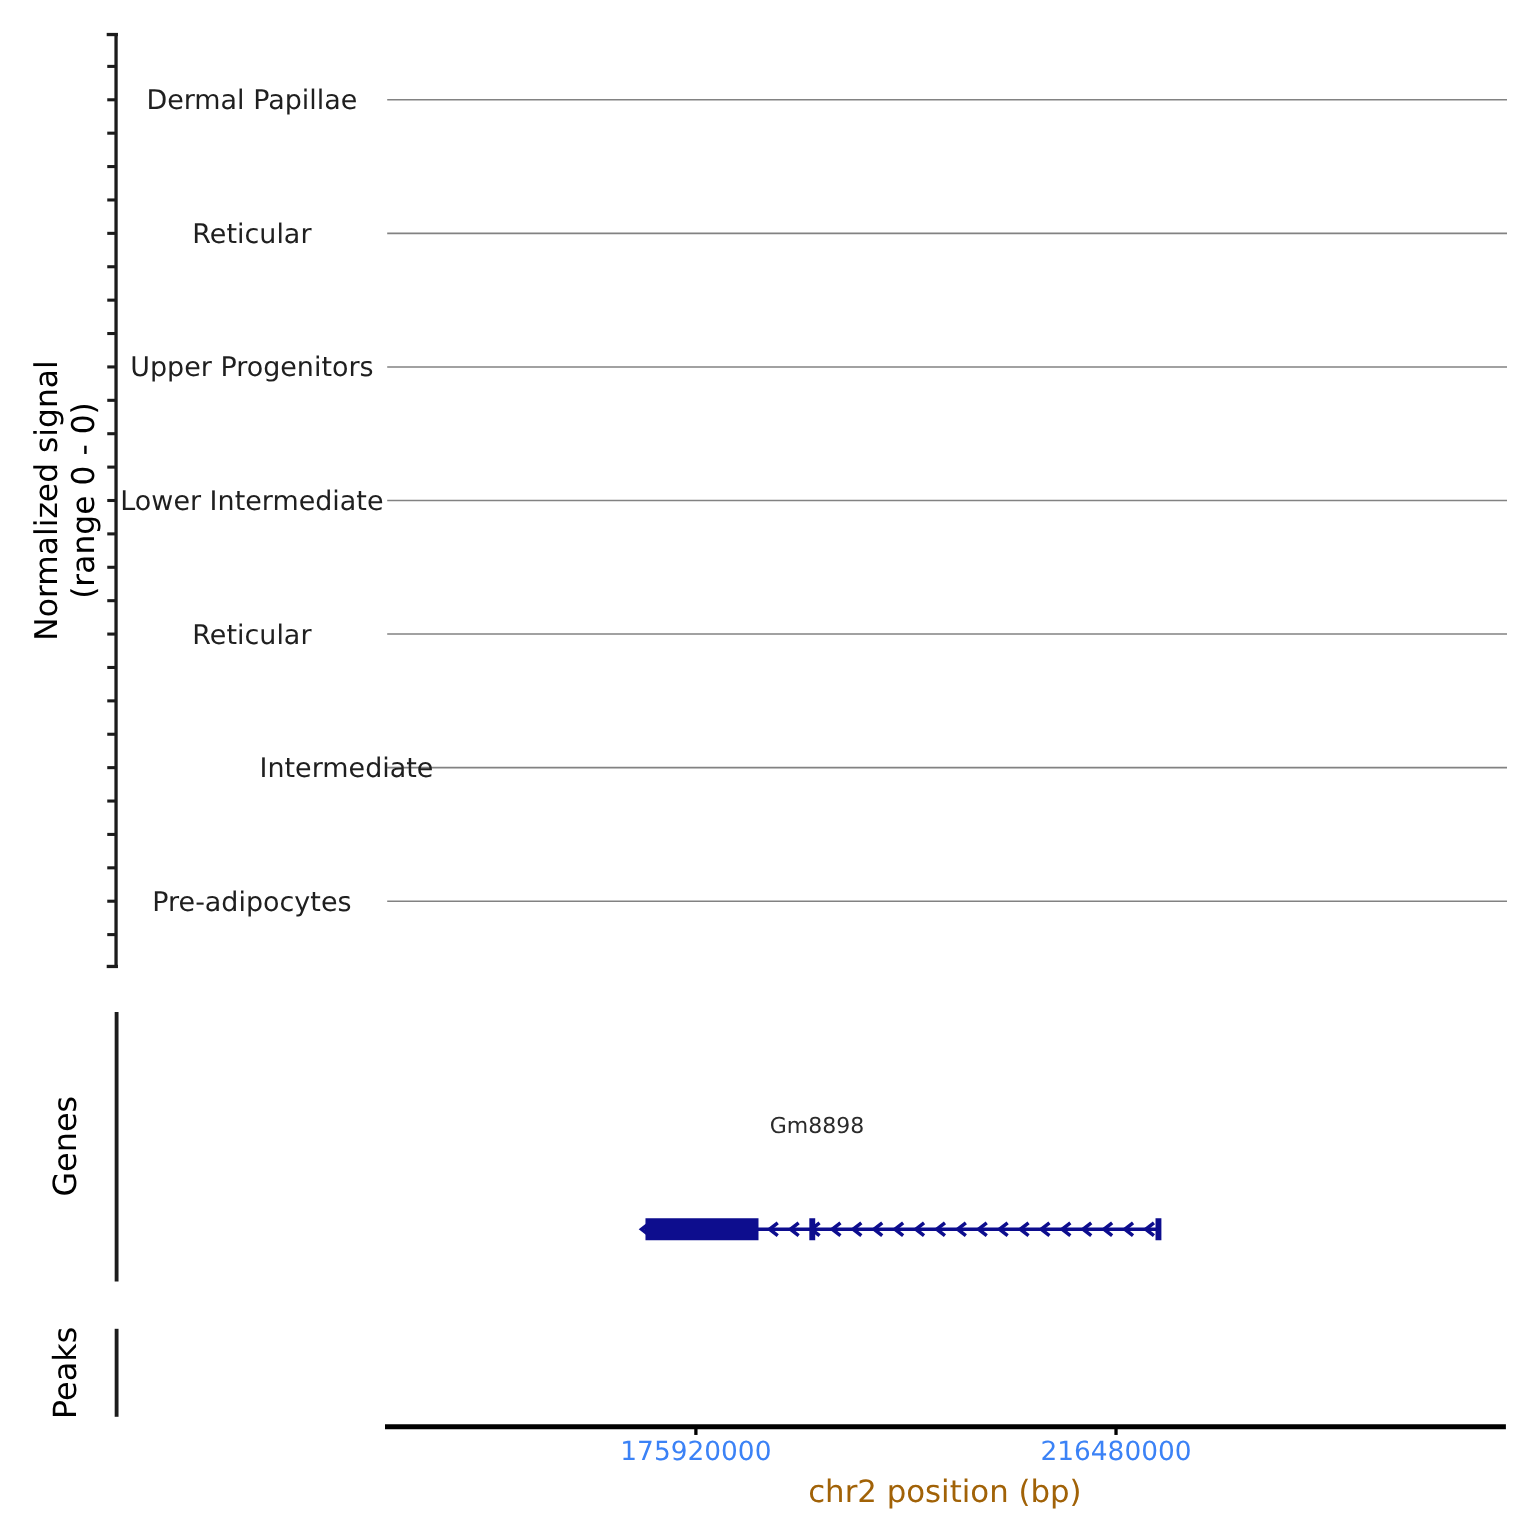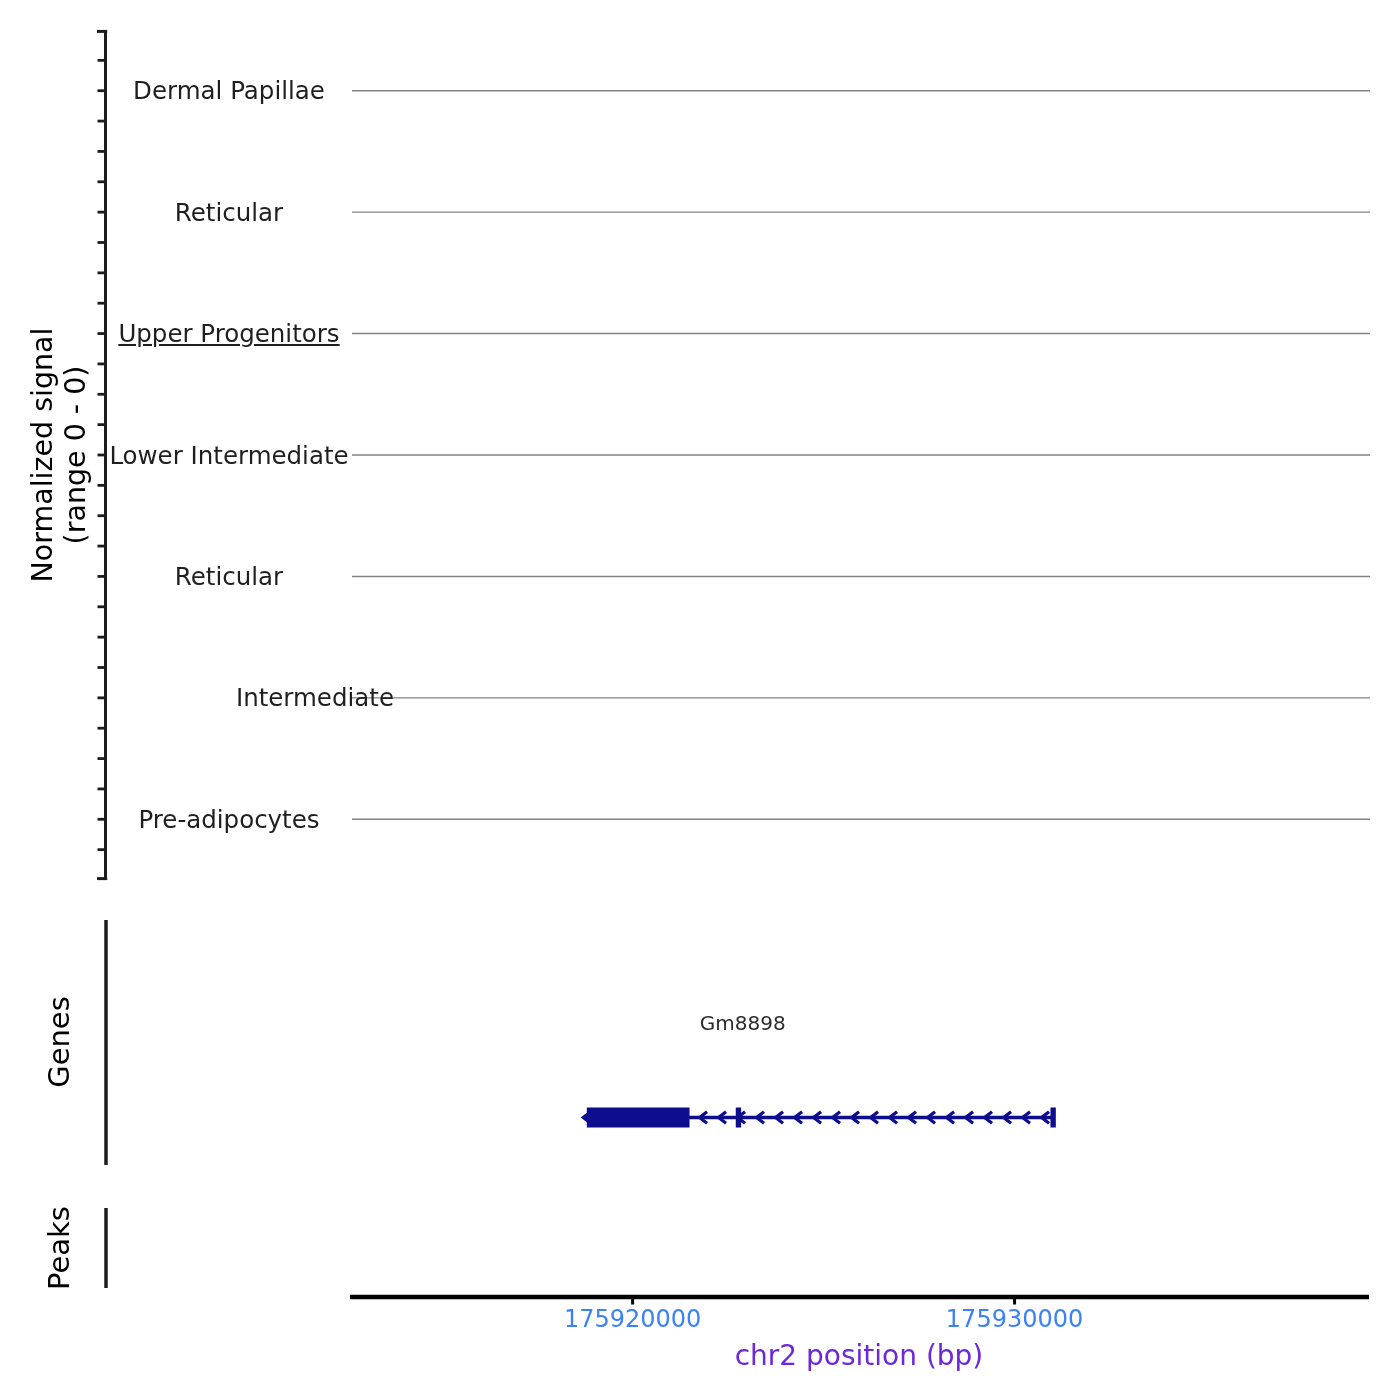--- a/index.html
+++ b/index.html
@@ -21,21 +21,21 @@
   }
   .vlabel{
     position:absolute;text-align:center;color:#000000;
     transform:rotate(-90deg);transform-origin:center;white-space:nowrap;
   }
   #signal-title{left:-291px;top:422px;width:700px;height:66px;font-size:28.5px;line-height:33px;}
   #genes-label{left:-91px;top:1025px;width:300px;height:34px;font-size:29px;line-height:34px;}
   #peaks-label{left:-91px;top:1231px;width:300px;height:34px;font-size:29px;line-height:34px;}
   #x-title{
     position:absolute;left:609px;top:1339px;width:500px;text-align:center;
-    font-size:28px;color:#6d28d9;white-space:nowrap;
+    font-size:28px;color:#a16207;white-space:nowrap;
   }
   #gene-label{
     position:absolute;width:240px;
     font-size:20px;color:#2b2b2b;white-space:nowrap;
   }
 </style>
 </head>
 <body>
 
 <div class="figure">
@@ -118,22 +118,22 @@
 
   <div class="vlabel" id="peaks-label">Peaks</div>
 
   <div id="gene-label" style="left: 699.779px; top: 1011px;">Gm8898</div>
 
   <div id="x-title">chr2 position (bp)</div>
 
   <div id="labels-layer">
       <div class="track-label" style="left: 64px; top: 74.2143px;">Dermal Papillae</div>
       <div class="track-label" style="left: 64px; top: 195.643px;">Reticular</div>
-      <div class="track-label" style="left: 64px; top: 317.071px; text-decoration: underline;">Upper Progenitors</div>
+      <div class="track-label" style="left: 64px; top: 317.071px;">Upper Progenitors</div>
       <div class="track-label" style="left: 64px; top: 438.5px;">Lower Intermediate</div>
       <div class="track-label" style="left: 64px; top: 559.929px;">Reticular</div>
       <div class="track-label" style="left: 64px; top: 681.357px; text-align: right;">Intermediate</div>
       <div class="track-label" style="left: 64px; top: 802.786px;">Pre-adipocytes</div>
       <div class="xtick-label" style="left: 482.631px; top: 1305px;">175920000</div>
-      <div class="xtick-label" style="left: 864.565px; top: 1305px;">175930000</div>
+      <div class="xtick-label" style="left: 864.565px; top: 1305px;">216480000</div>
     </div>
 
 </div>
 
 </body></html>

